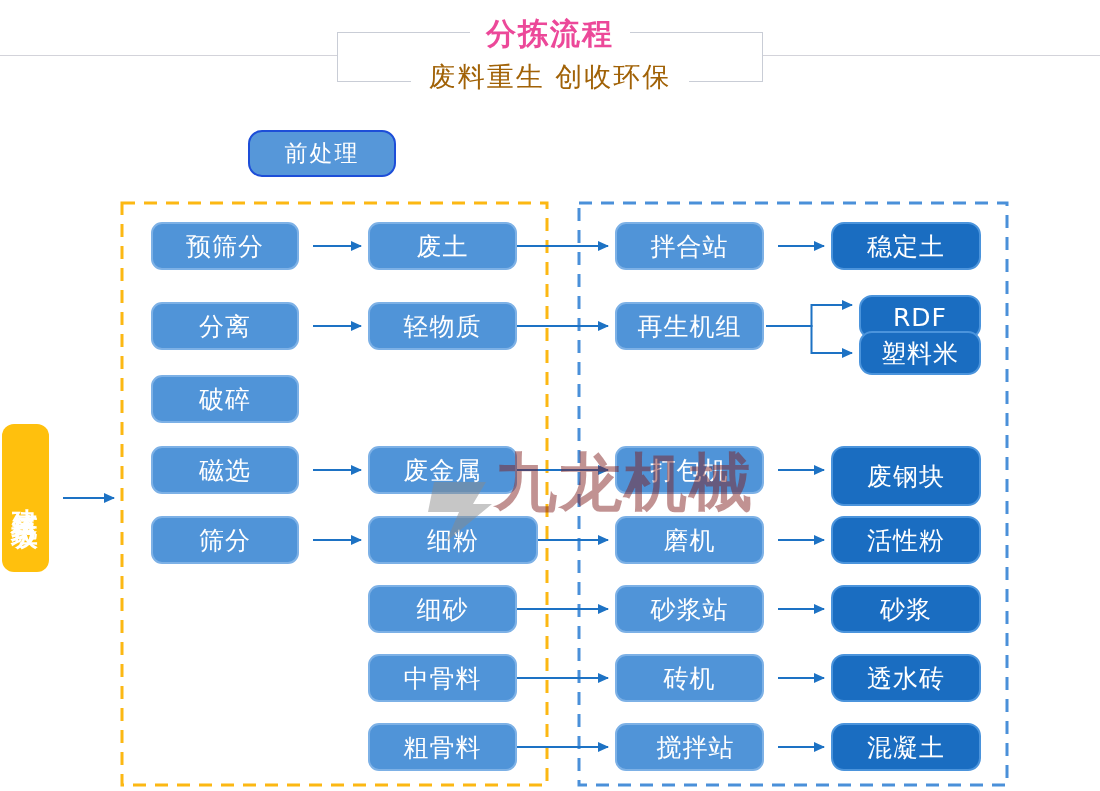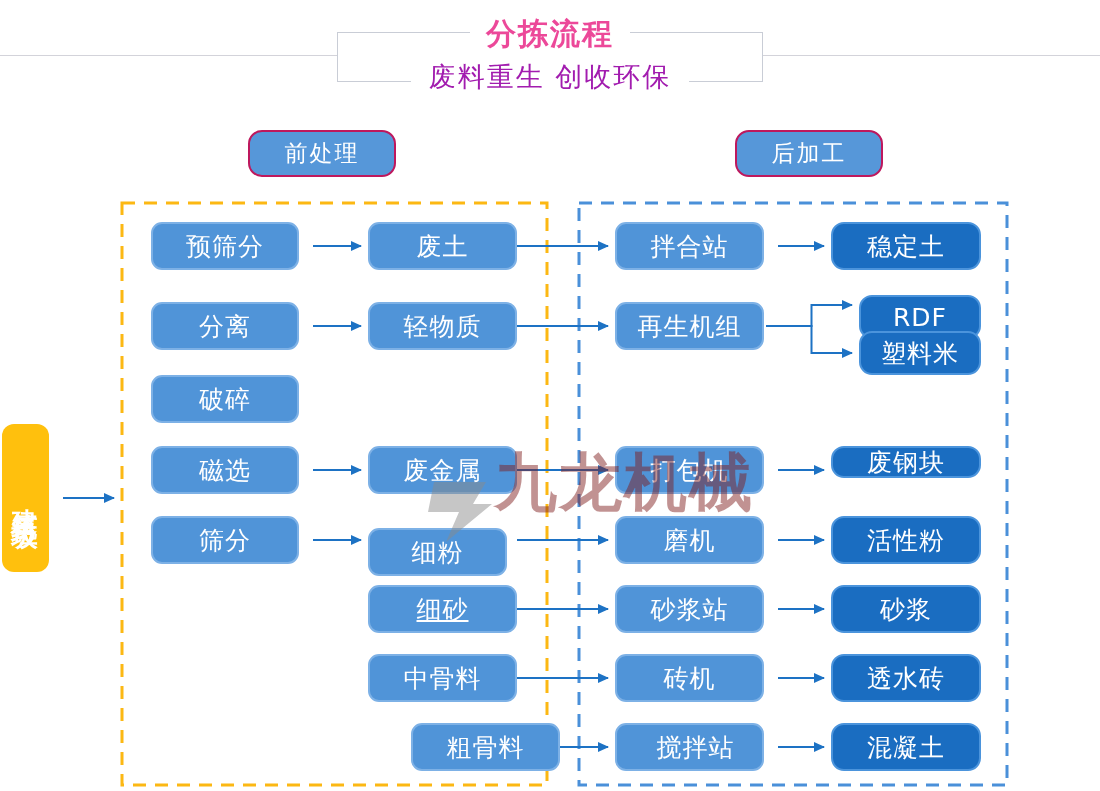--- a/index.html
+++ b/index.html
@@ -8,23 +8,23 @@
     font-family:"DejaVu Sans","Liberation Sans",sans-serif;
   }
   .hline{position:absolute;left:0;top:55px;width:1100px;height:1px;background:#d3d3da;}
   .header-box{position:absolute;left:337px;top:32px;width:426px;height:50px;
     border:1px solid #c9cdd6;background:#fff;box-sizing:border-box;}
   .title-wrap{position:absolute;left:0;top:16px;width:1100px;text-align:center;}
   .title-wrap .t{display:inline-block;background:#fff;padding:0 16px;
     font-size:30px;font-weight:bold;color:#ec4899;letter-spacing:2px;line-height:36px;}
   .subtitle-wrap{position:absolute;left:0;top:60px;width:1100px;text-align:center;}
   .subtitle-wrap .t{display:inline-block;background:#fff;padding:0 18px;
-    font-size:27px;color:#a21caf;letter-spacing:2px;line-height:34px;}
+    font-size:27px;color:#a16207;letter-spacing:2px;line-height:34px;}
   .btn{position:absolute;width:148px;height:47px;border-radius:14px;
-    background:#5697d9;border:2px solid #be185d;box-sizing:border-box;
+    background:#5697d9;border:2px solid #1d4ed8;box-sizing:border-box;
     color:#fff;font-size:23px;display:flex;align-items:center;justify-content:center;letter-spacing:2px;}
   .btn.pre{left:248px;top:130px;}
   .btn.post{left:735px;top:130px;}
   .source{position:absolute;left:2px;top:424px;width:47px;height:148px;border-radius:12px;
     background:#ffc00d;color:#fff;font-size:26px;font-weight:bold;
     writing-mode:vertical-rl;text-orientation:upright;letter-spacing:5px;
     display:flex;align-items:center;justify-content:center;}
   #overlay{position:absolute;left:0;top:0;width:1100px;height:791px;}
   .edge{fill:none;stroke:#1d72c4;stroke-width:2;}
   .node{position:absolute;display:flex;align-items:center;justify-content:center;
@@ -47,21 +47,20 @@
   <div class="hline"></div>
   <div class="header-box"></div>
   <div class="title-wrap">
     <span class="t">分拣流程</span>
   </div>
   <div class="subtitle-wrap">
     <span class="t">废料重生 创收环保</span>
   </div>
 
   <div class="btn pre">前处理</div>
-  <div class="btn post">后加工</div>
 
   <div class="source">建筑垃圾</div>
 
   <svg id="overlay" xmlns="http://www.w3.org/2000/svg">
     <defs>
       <marker id="ah" markerWidth="12" markerHeight="10" refX="10" refY="5" orient="auto" markerUnits="userSpaceOnUse">
         <path d="M0,0 L11,5 L0,10 Z" fill="#1d72c4"></path>
       </marker>
     </defs>
     <rect x="122" y="203" width="425" height="582" fill="none" stroke="#fcb813" stroke-width="3" stroke-dasharray="13 9"></rect>
@@ -92,35 +91,35 @@
 
   <div id="nodes">
       <div class="node medium" style="left: 151px; top: 222px; width: 148px; height: 48px;">预筛分</div>
       <div class="node medium" style="left: 151px; top: 302px; width: 148px; height: 48px;">分离</div>
       <div class="node medium" style="left: 151px; top: 375px; width: 148px; height: 48px;">破碎</div>
       <div class="node medium" style="left: 151px; top: 446px; width: 148px; height: 48px;">磁选</div>
       <div class="node medium" style="left: 151px; top: 516px; width: 148px; height: 48px; text-align: right;">筛分</div>
       <div class="node medium" style="left: 368px; top: 222px; width: 149px; height: 48px;">废土</div>
       <div class="node medium" style="left: 368px; top: 302px; width: 149px; height: 48px;">轻物质</div>
       <div class="node medium" style="left: 368px; top: 446px; width: 149px; height: 48px;">废金属</div>
-      <div class="node medium" style="left: 368px; top: 516px; width: 139px; height: 48px; margin-top: 12px;">细粉</div>
-      <div class="node medium" style="left: 368px; top: 585px; width: 149px; height: 48px; text-decoration: underline;">细砂</div>
+      <div class="node medium" style="left: 368px; top: 516px; width: 170px; height: 48px;">细粉</div>
+      <div class="node medium" style="left: 368px; top: 585px; width: 149px; height: 48px;">细砂</div>
       <div class="node medium" style="left: 368px; top: 654px; width: 149px; height: 48px;">中骨料</div>
-      <div class="node medium" style="left: 368px; top: 723px; width: 149px; height: 48px; margin-left: 43px;">粗骨料</div>
+      <div class="node medium" style="left: 368px; top: 723px; width: 149px; height: 48px;">粗骨料</div>
       <div class="node medium" style="left: 615px; top: 222px; width: 149px; height: 48px;">拌合站</div>
       <div class="node medium" style="left: 615px; top: 302px; width: 149px; height: 48px;">再生机组</div>
       <div class="node medium" style="left: 615px; top: 446px; width: 149px; height: 48px;">打包机</div>
       <div class="node medium" style="left: 615px; top: 516px; width: 149px; height: 48px;">磨机</div>
       <div class="node medium" style="left: 615px; top: 585px; width: 149px; height: 48px;">砂浆站</div>
       <div class="node medium" style="left: 615px; top: 654px; width: 149px; height: 48px;">砖机</div>
       <div class="node medium" style="left: 615px; top: 723px; width: 149px; height: 48px; padding-left: 12px;">搅拌站</div>
       <div class="node dark" style="left: 831px; top: 222px; width: 150px; height: 48px;">稳定土</div>
       <div class="node dark" style="left: 859px; top: 283px; width: 122px; height: 44px; margin-top: 12px;">RDF</div>
       <div class="node dark" style="left: 859px; top: 331px; width: 122px; height: 44px;">塑料米</div>
-      <div class="node dark" style="left: 831px; top: 446px; width: 150px; height: 32px; font-family: Liberation Serif, serif;">废钢块</div>
+      <div class="node dark" style="left: 831px; top: 446px; width: 150px; height: 60px; font-family: Liberation Serif, serif;">废钢块</div>
       <div class="node dark" style="left: 831px; top: 516px; width: 150px; height: 48px;">活性粉</div>
       <div class="node dark" style="left: 831px; top: 585px; width: 150px; height: 48px;">砂浆</div>
       <div class="node dark" style="left: 831px; top: 654px; width: 150px; height: 48px;">透水砖</div>
       <div class="node dark" style="left: 831px; top: 723px; width: 150px; height: 48px;">混凝土</div>
     </div>
 
   <div class="watermark">
     <svg class="logo" width="78" height="68" viewBox="0 0 78 68">
       <path d="M18,6 L70,6 L57,28 L76,28 L30,66 L43,36 L12,36 Z" fill="#8a8a8a"></path>
     </svg>

